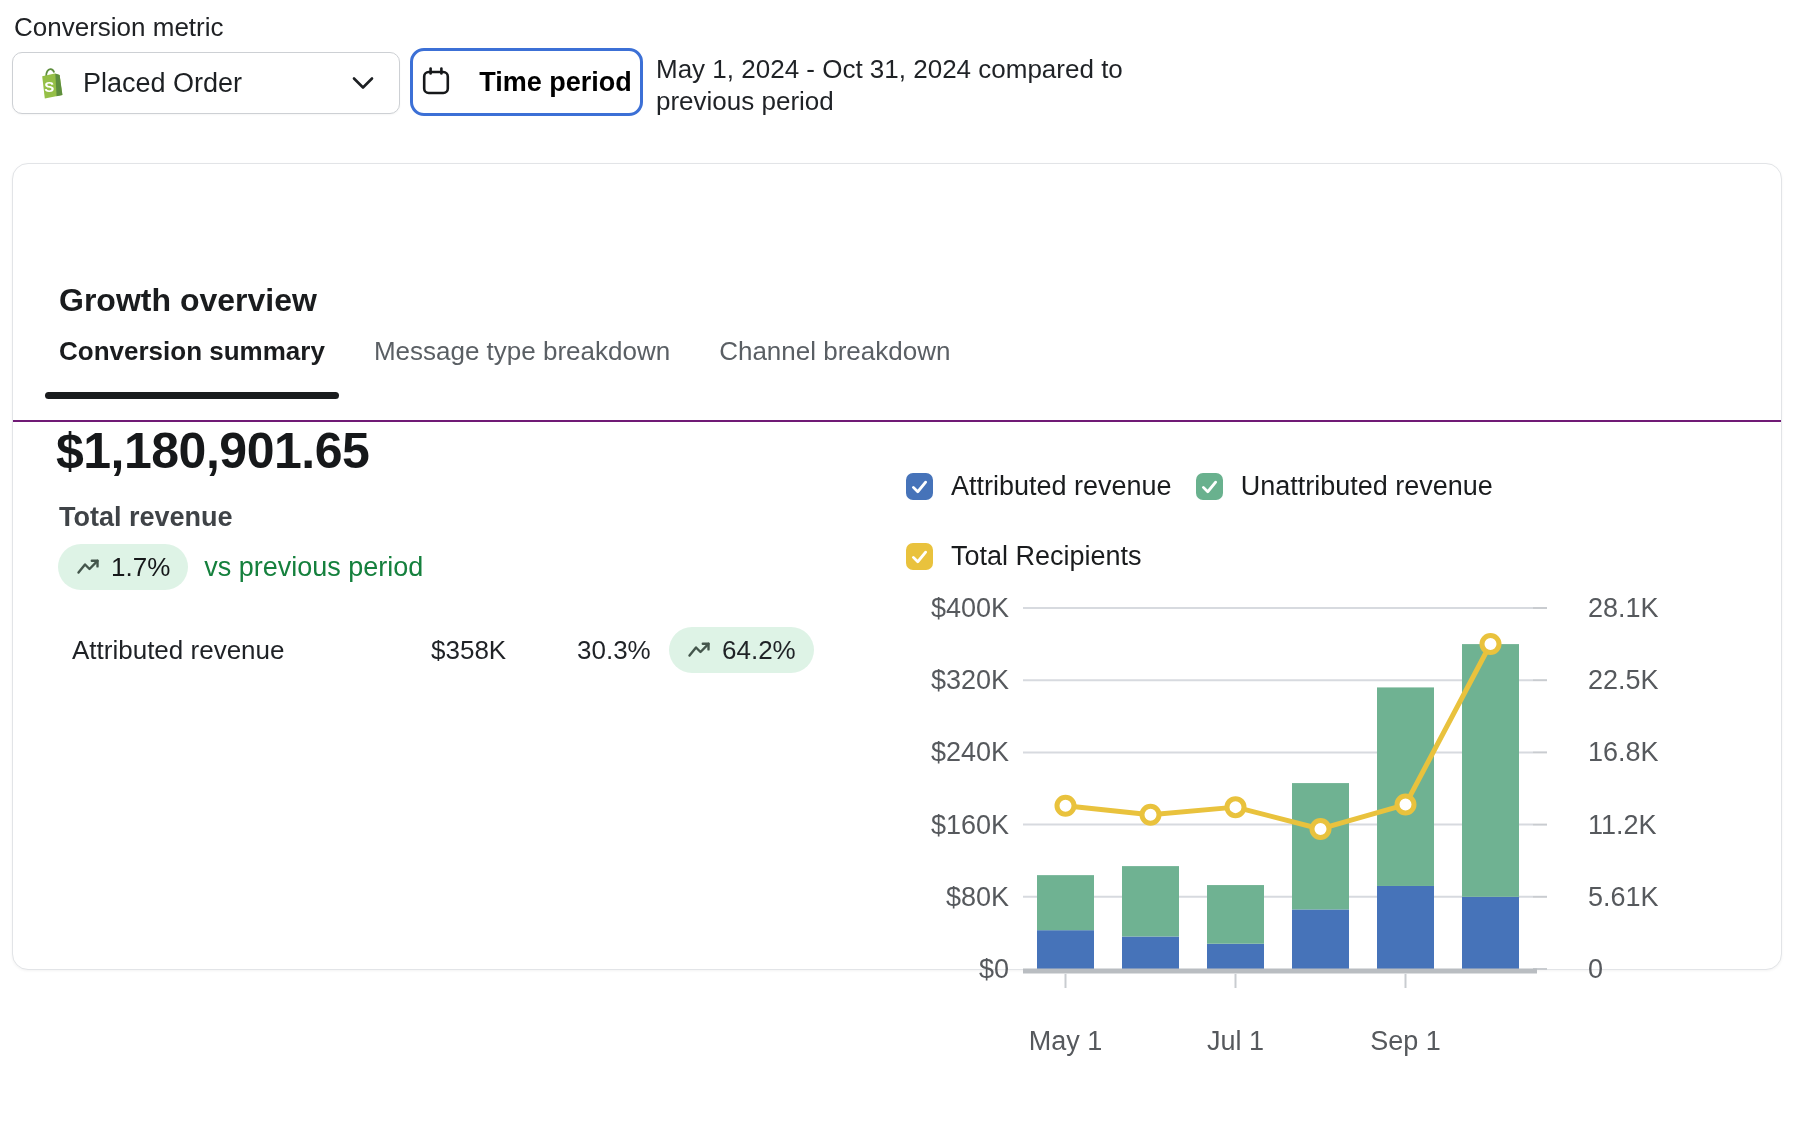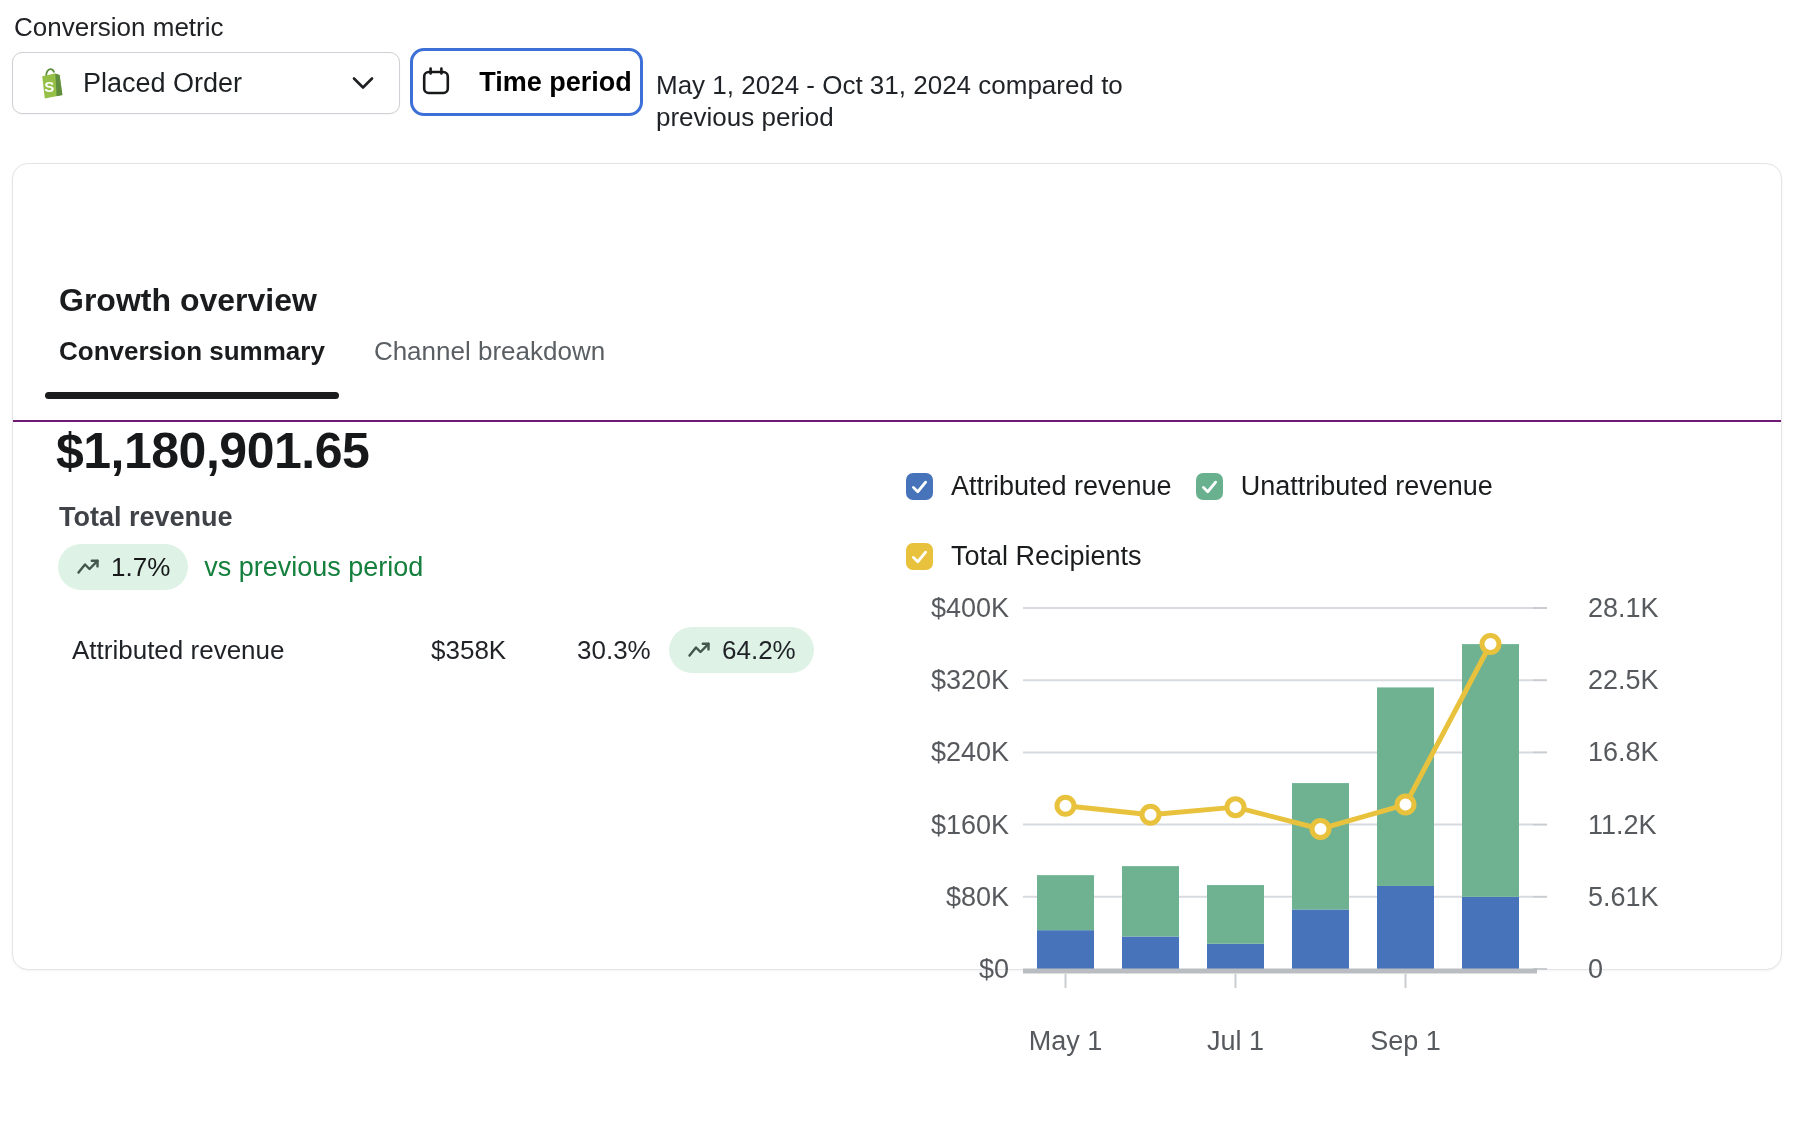--- a/index.html
+++ b/index.html
@@ -13,21 +13,21 @@
   .metric-select { left:12px; top:52px; width:388px; height:62px; background:#fff;
     border:1px solid #cdd0d4; border-radius:10px; display:flex; align-items:center;
     padding:0 24px 0 20px; cursor:pointer; box-shadow:0 1px 2px rgba(0,0,0,.04); }
   .metric-select .val { font-size:27px; margin-left:16px; flex:1; }
 
   .time-btn { left:410px; top:48px; width:233px; height:68px; background:#fff;
     border:3px solid #3c70d6; border-radius:14px; display:flex; align-items:center;
     justify-content:center; gap:28px; cursor:pointer; }
   .time-btn .lbl { font-size:27px; font-weight:600; }
 
-  .date-text { left:656px; top:54px; width:500px; font-size:26px; line-height:31.5px; color:#1f2226;margin-top:16px; }
+  .date-text { left:656px; top:54px; width:500px; font-size:26px; line-height:31.5px; color:#1f2226; }
 
   .card { left:12px; top:163px; width:1770px; height:807px; background:#fff;
     border:1px solid #e2e4e7; border-radius:16px; box-shadow:0 1px 3px rgba(0,0,0,.05); }
 
   .card-title { left:46px; top:118px; font-size:32px; font-weight:700; color:#1a1c1e; }
 
   .tabs { left:0; top:172px; width:100%; height:86px; border-bottom:2px solid #701a75;
     display:flex; align-items:flex-start; padding-left:32px; }
   .tab { position:relative; padding:0 14px 30px 14px; margin-right:21px; font-size:26px;
     color:#5a5f64; cursor:pointer; white-space:nowrap; }
@@ -86,20 +86,21 @@
   <span class="lbl">Time period</span>
 </button>
 
 <div class="abs date-text">May 1, 2024 - Oct 31, 2024 compared to previous period</div>
 
 <div class="abs card">
   <div class="abs card-title">Growth overview</div>
 
   <div class="abs tabs">
     <div class="tab active">Conversion summary</div>
+    <div class="tab">Message type breakdown</div>
     <div class="tab">Channel breakdown</div>
   </div>
 
   <div class="abs big-number">$1,180,901.65</div>
   <div class="abs total-label">Total revenue</div>
 
   <div class="abs change-row">
     <span class="badge">
       <svg width="26" height="18" viewBox="0 0 26 18">
         <polyline points="2.5,14.5 9,6.5 13.5,11 21.5,2.8" fill="none" stroke="#44564c" stroke-width="2.4" stroke-linecap="round" stroke-linejoin="round"></polyline>

